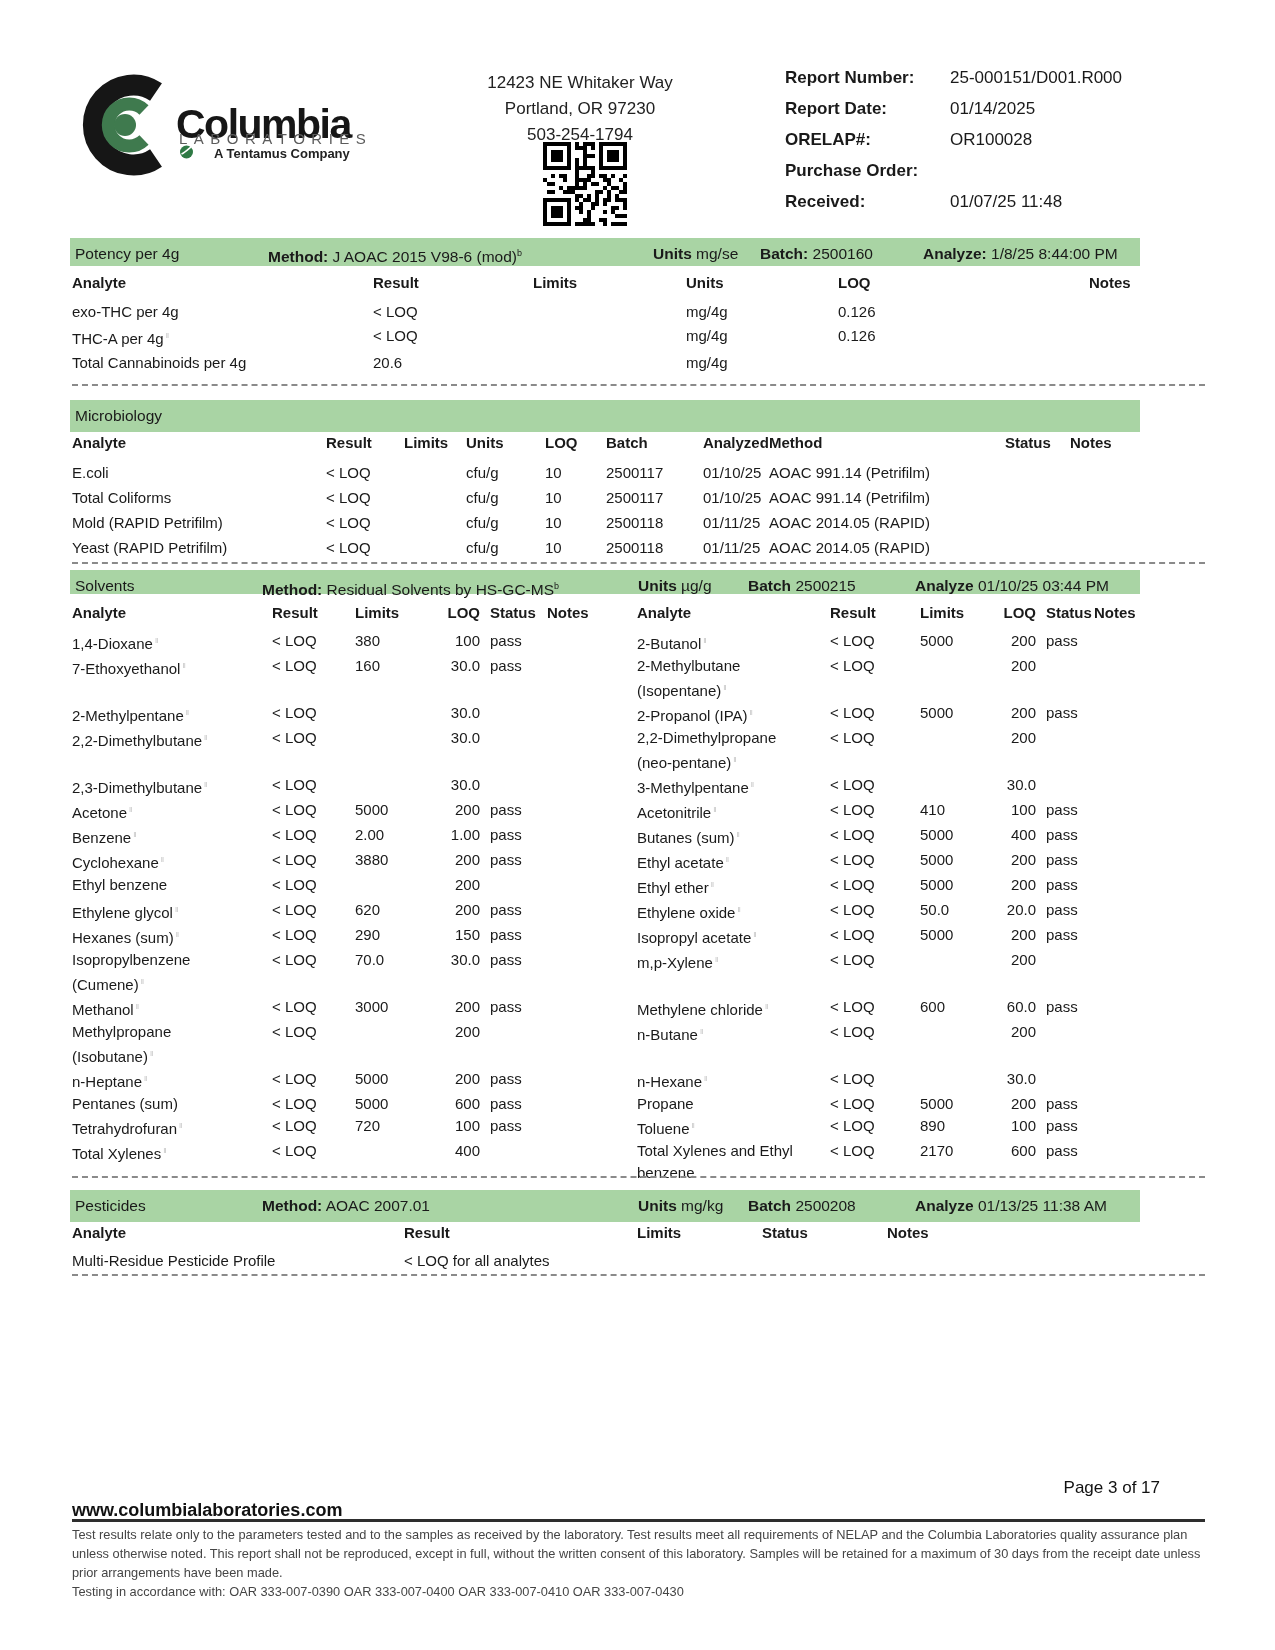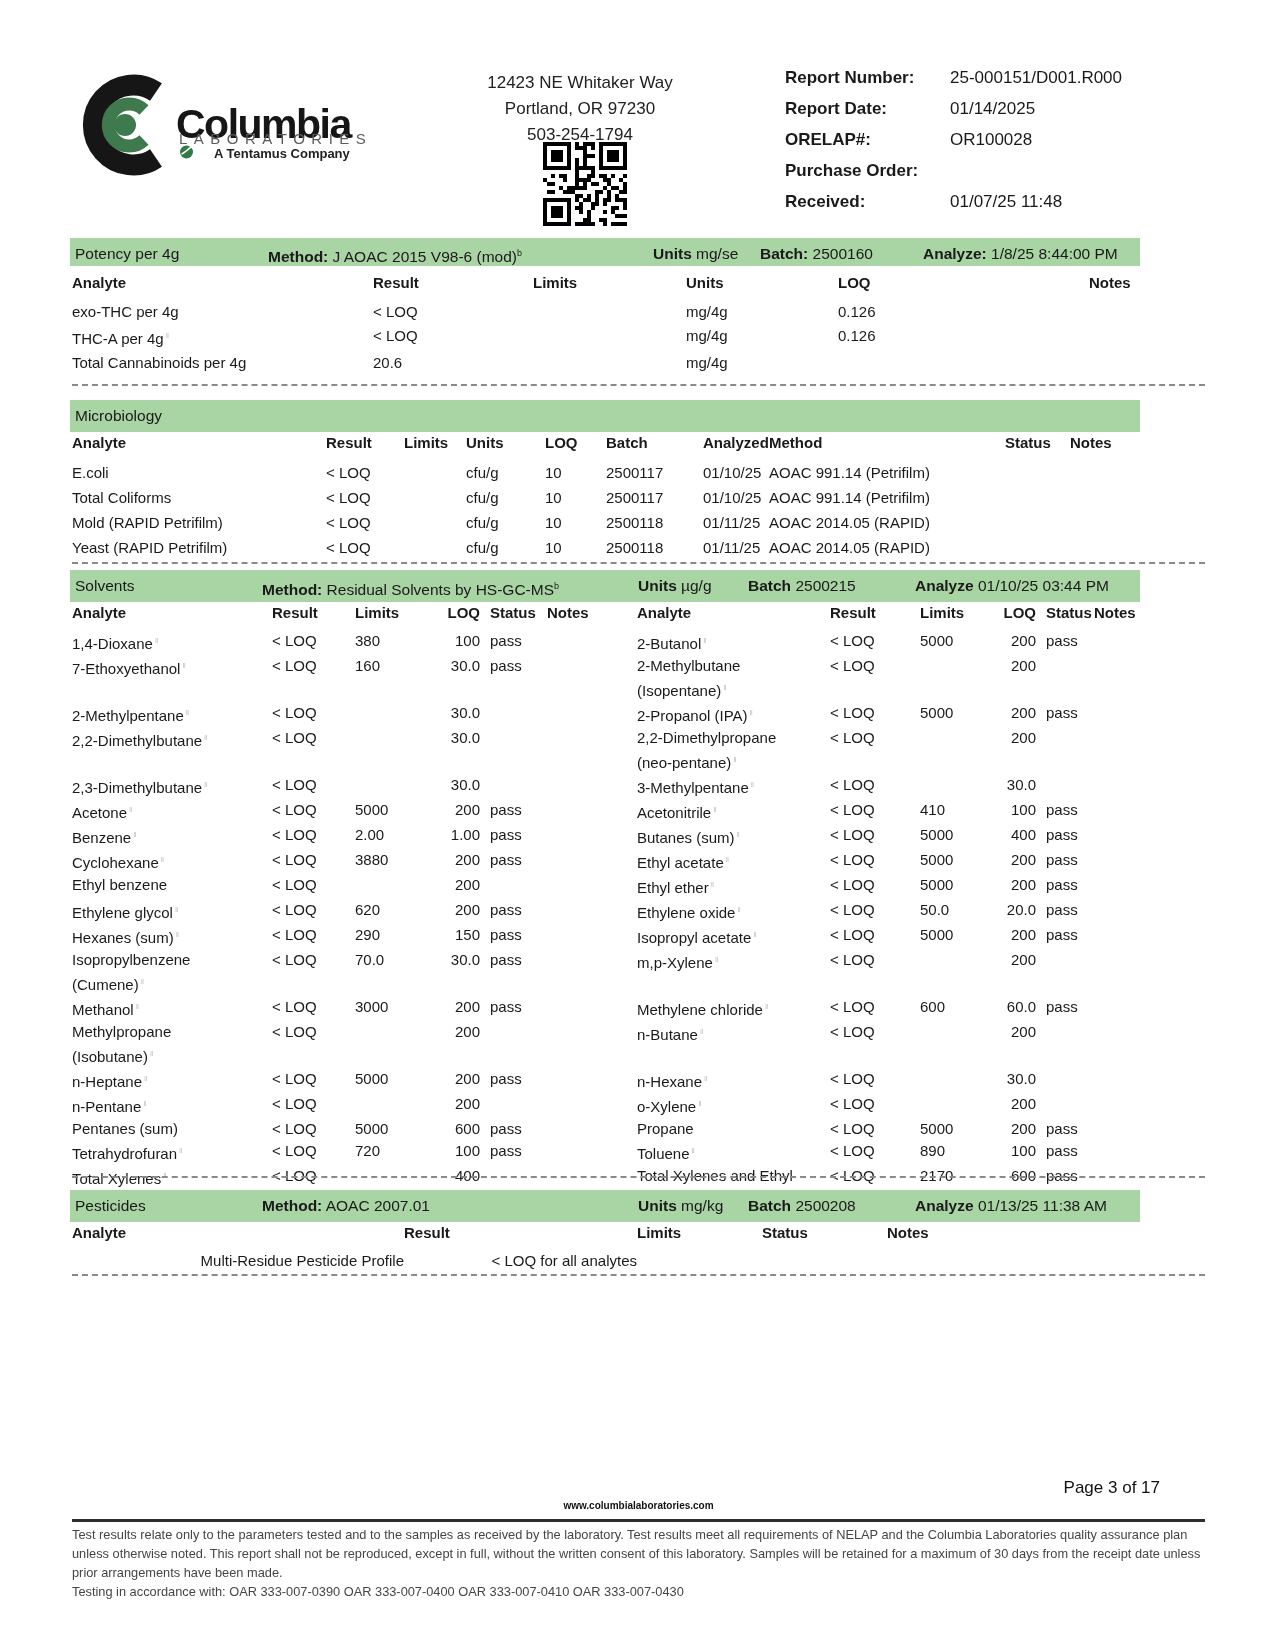--- a/index.html
+++ b/index.html
@@ -24,27 +24,27 @@
   .bar .bar-item { position:absolute; white-space:nowrap; }
   .msup { font-size:9px; }
   
   .tablewrap { position:absolute; left:72px; width:1068px; }
   table { border-collapse:collapse; table-layout:fixed; width:1068px; }
   th, td { padding:0; text-align:left; vertical-align:top; white-space:nowrap; font-size:15px; overflow:hidden; }
   th { font-weight:bold; }
   #potency-table th { height:26px; }   #potency-table td { height:24px; line-height:24px; }
   #micro-table th   { height:26px; }   #micro-table td   { height:25px; line-height:25px; }
   #solvent-table th { height:26px; }   #solvent-table td { height:22px; line-height:22px; }
-  #pest-table th    { height:26px; }   #pest-table td    { height:22px; line-height:22px;text-align:right; }
+  #pest-table th    { height:26px; }   #pest-table td    { height:22px; line-height:22px; }
   td.pad-l, th.pad-l { padding-left:10px; }
   .fn { font-size:8px; color:#bdbdbd; vertical-align:super; margin-left:2px; letter-spacing:1px; }
   
   .dashline { position:absolute; left:72px; width:1133px; border-top:2px dashed #8a8a8a; }
   .page-num { position:absolute; left:0; top:1478px; width:1160px; text-align:right; font-size:17px; color:#111; }
-  .website { position:absolute; left:72px; top:1500px; width:1133px; text-align:center; font-weight:bold; font-size:10px; color:#111; }
+  .website { position:absolute; left:72px; top:1500px; width:1133px; font-weight:bold; font-size:18px; color:#111; }
   .footer-rule { position:absolute; left:72px; top:1519px; width:1133px; border-top:3px solid #2e2e2e; }
   .disclaimer { position:absolute; left:72px; top:1525px; width:1133px; font-size:12.8px; line-height:19px; color:#454545; }
   .accordance { position:absolute; left:72px; top:1584px; width:1133px; font-size:12.8px; color:#454545; }
 </style>
 </head>
 <body>
 
 <div class="logo-mark">
   <svg width="92" height="106" viewBox="0 0 92 106">
     <path d="M 76 20 A 40 40 0 1 0 76 86" stroke="#161616" stroke-width="21" fill="none"></path>
@@ -450,21 +450,21 @@
           <td>01/11/25</td>
           <td>AOAC 2014.05 (RAPID)</td>
           <td></td>
           <td></td>
         </tr>
       </tbody>
     </table>
 </div>
 <div class="dashline" style="top:562px;"></div>
 
-<div class="bar" style="top:570px;height:32px;line-height:32px;">
+<div class="bar" style="top:570px;height:24px;line-height:32px;">
   <span class="bar-title">Solvents</span>
   <span class="bar-item" style="left:192px;"><b>Method:</b> <span>Residual Solvents by HS-GC-MS</span><sup class="msup">b</sup></span>
   <span class="bar-item" style="left:568px;"><b>Units</b> <span>µg/g</span></span>
   <span class="bar-item" style="left:678px;"><b>Batch</b> <span>2500215</span></span>
   <span class="bar-item" style="left:845px;"><b>Analyze</b> <span>01/10/25  03:44 PM</span></span>
 </div>
 <div class="tablewrap" style="top:604px;">
   <table id="solvent-table">
       <colgroup>
         <col style="width: 200px;">
@@ -718,35 +718,20 @@
           <td class="pad-l"></td>
           <td></td>
           <td><span>n-Hexane</span><sup class="fn">‖</sup></td>
           <td>&lt; LOQ</td>
           <td></td>
           <td style="text-align: right;">30.0</td>
           <td class="pad-l"></td>
           <td></td>
         </tr>
         <tr>
-          <td><span>n-Pentane</span><sup class="fn">‖</sup></td>
-          <td>&lt; LOQ</td>
-          <td></td>
-          <td style="text-align: right;">200</td>
-          <td class="pad-l"></td>
-          <td class="pad-l"></td>
-          <td></td>
-          <td><span>o-Xylene</span><sup class="fn">‖</sup></td>
-          <td>&lt; LOQ</td>
-          <td></td>
-          <td style="text-align: right;">200</td>
-          <td class="pad-l"></td>
-          <td></td>
-        </tr>
-        <tr>
           <td><span>Pentanes (sum)</span></td>
           <td>&lt; LOQ</td>
           <td>5000</td>
           <td style="text-align: right;">600</td>
           <td class="pad-l">pass</td>
           <td class="pad-l"></td>
           <td></td>
           <td><span>Propane</span></td>
           <td>&lt; LOQ</td>
           <td>5000</td>

